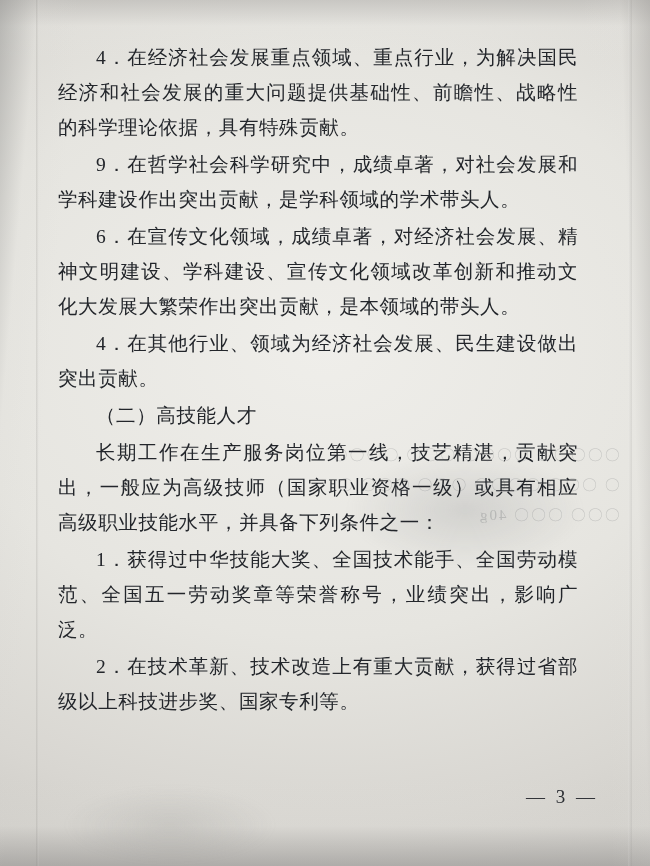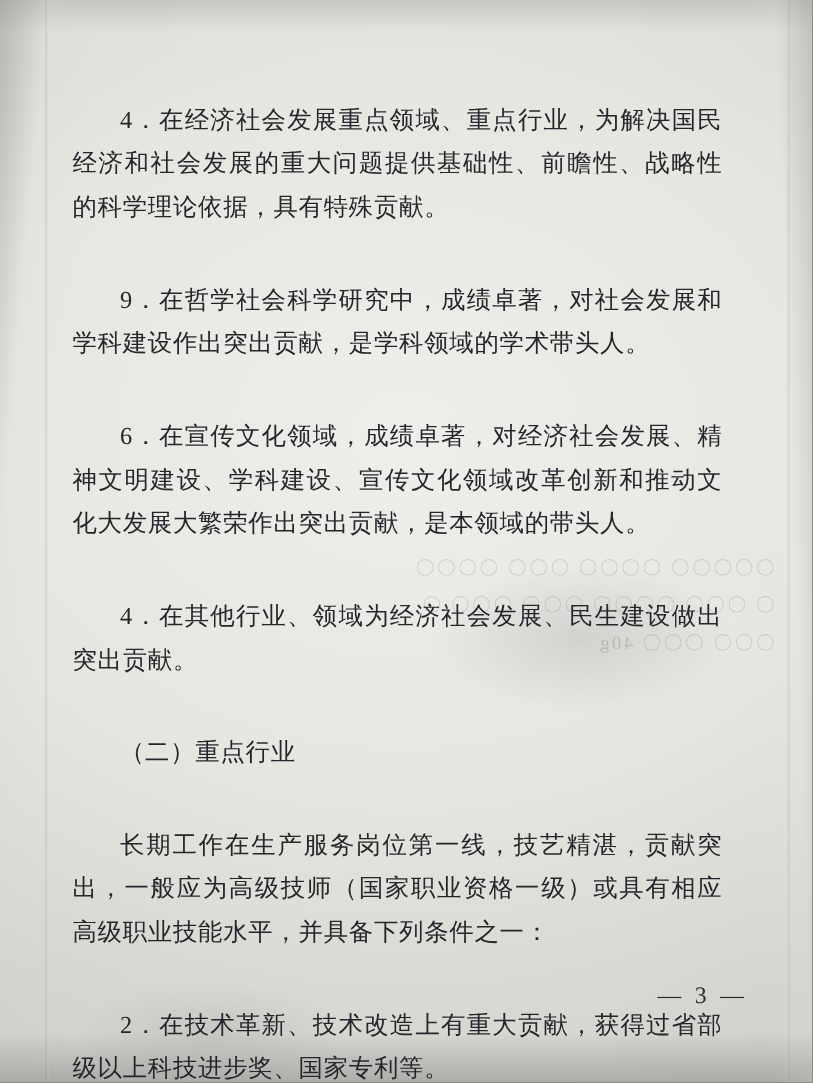--- a/index.html
+++ b/index.html
@@ -85,21 +85,20 @@
     text-align: justify;
     font-family: "Liberation Serif", serif;
     filter: blur(0.25px);
   }
   .para {
     margin: 0 0 2px 0;
     text-indent: 0;
   }
   .para.indent {
     text-indent: 38px;
-    margin-top: 39px;
   }
   .pagenum {
     position: absolute;
     right: 52px;
     bottom: 58px;
     font-size: 19px;
     letter-spacing: 3px;
     color: #2a2d32;
     font-family: "Liberation Serif", serif;
     filter: blur(0.3px);
@@ -114,20 +113,21 @@
   <div class="fold-right"></div>
   <div class="smudge-a"></div>
   <div class="smudge-b"></div>
   <div class="bleed-through">〇〇〇〇〇 〇〇〇〇 〇〇〇 〇〇〇〇〇 〇〇〇 〇〇〇〇 〇〇〇 〇〇〇 〇〇〇〇 〇〇〇 40g</div>
 
   <div class="doc">
     <p class="para indent">4．在经济社会发展重点领域、重点行业，为解决国民经济和社会发展的重大问题提供基础性、前瞻性、战略性的科学理论依据，具有特殊贡献。</p>
     <p class="para indent">9．在哲学社会科学研究中，成绩卓著，对社会发展和学科建设作出突出贡献，是学科领域的学术带头人。</p>
     <p class="para indent">6．在宣传文化领域，成绩卓著，对经济社会发展、精神文明建设、学科建设、宣传文化领域改革创新和推动文化大发展大繁荣作出突出贡献，是本领域的带头人。</p>
     <p class="para indent">4．在其他行业、领域为经济社会发展、民生建设做出突出贡献。</p>
-    <p class="para indent">（二）重点行业</p>
+    <p class="para indent">（二）高技能人才</p>
     <p class="para indent">长期工作在生产服务岗位第一线，技艺精湛，贡献突出，一般应为高级技师（国家职业资格一级）或具有相应高级职业技能水平，并具备下列条件之一：</p>
+    <p class="para indent">1．获得过中华技能大奖、全国技术能手、全国劳动模范、全国五一劳动奖章等荣誉称号，业绩突出，影响广泛。</p>
     <p class="para indent">2．在技术革新、技术改造上有重大贡献，获得过省部级以上科技进步奖、国家专利等。</p>
 
   </div>
 
   <div class="pagenum">— 3 —</div>
 </div>
 
 </body></html>

